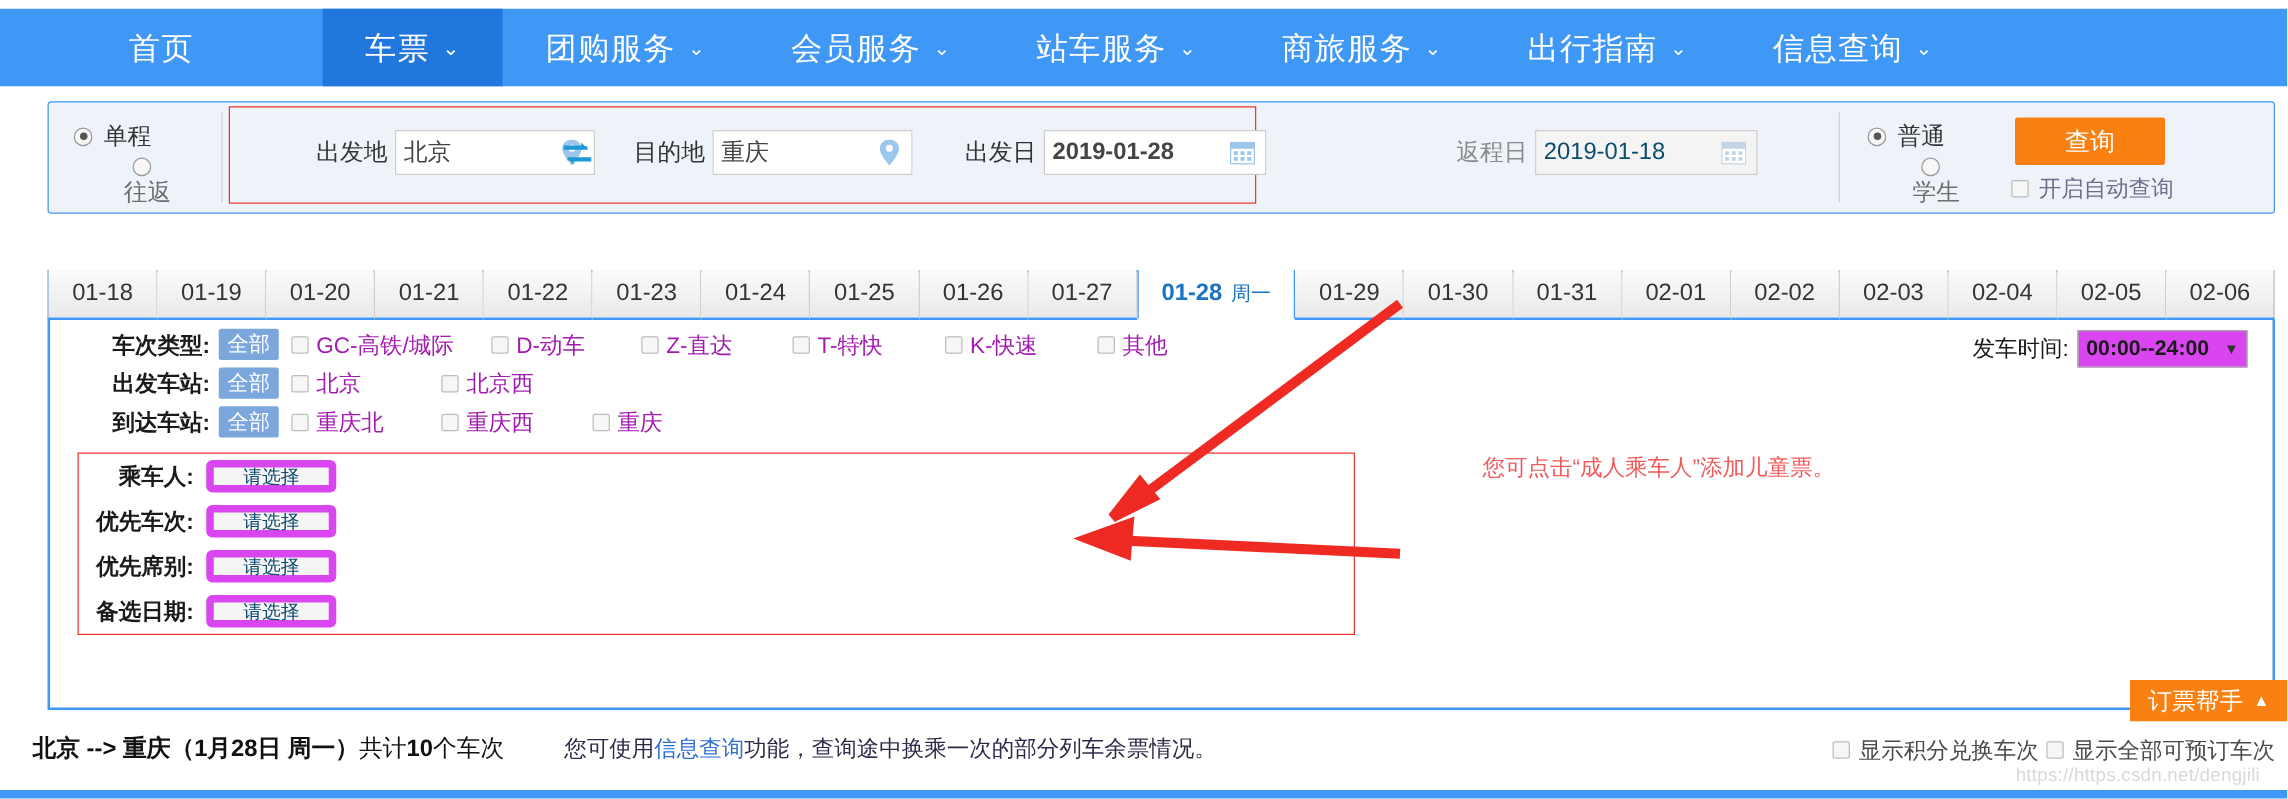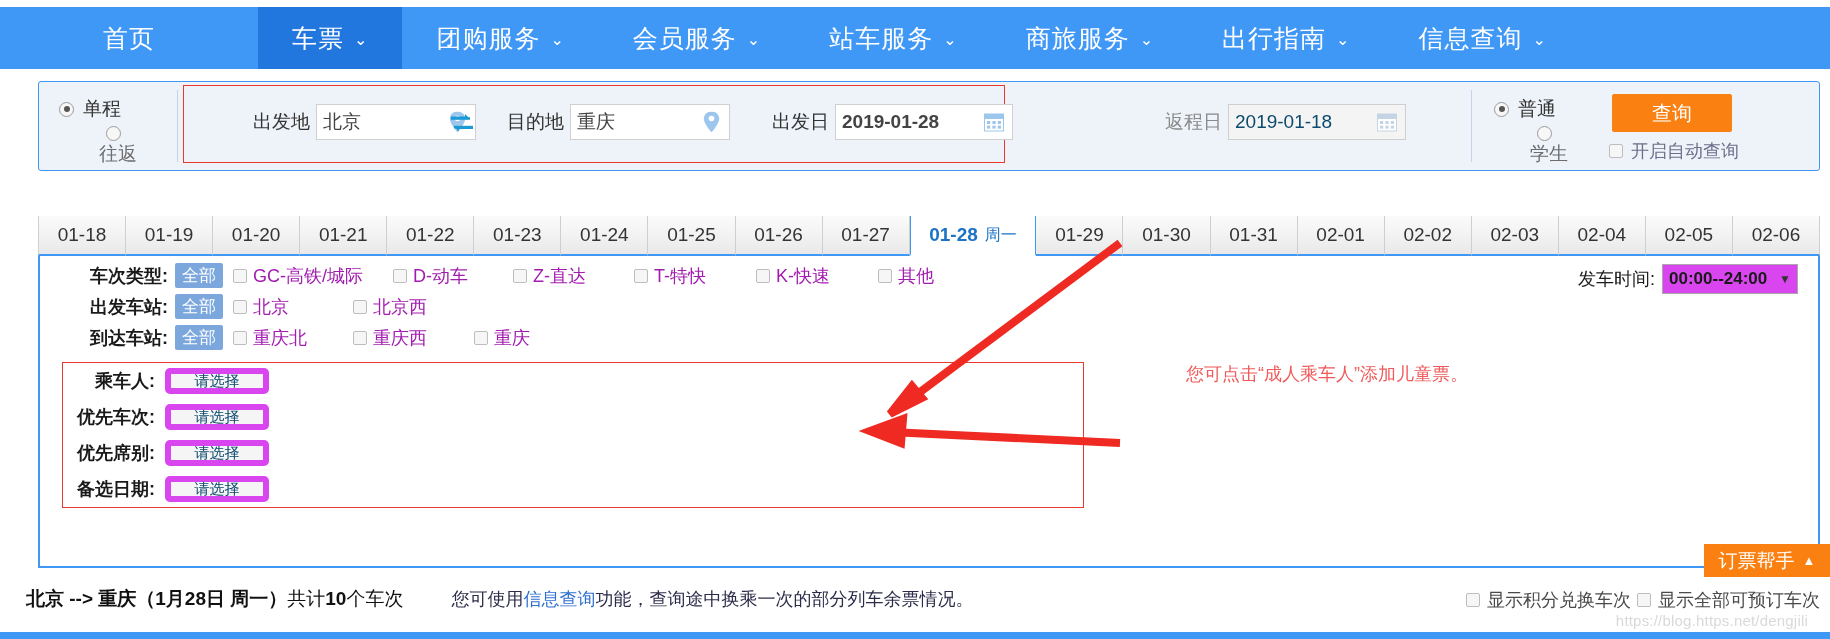--- a/index.html
+++ b/index.html
@@ -723,15 +723,15 @@
     <span class="cbitem">
       <span class="cb"></span>
       <span>显示积分兑换车次</span>
     </span>
     <span class="cbitem">
       <span class="cb"></span>
       <span>显示全部可预订车次</span>
     </span>
   </div>
 
-  <div class="watermark">https://blog.https.net/dengjili</div>
+  <div class="watermark">https://https.csdn.net/dengjili</div>
   <div class="bottom-rule"></div>
 </div>
 
 </body></html>

